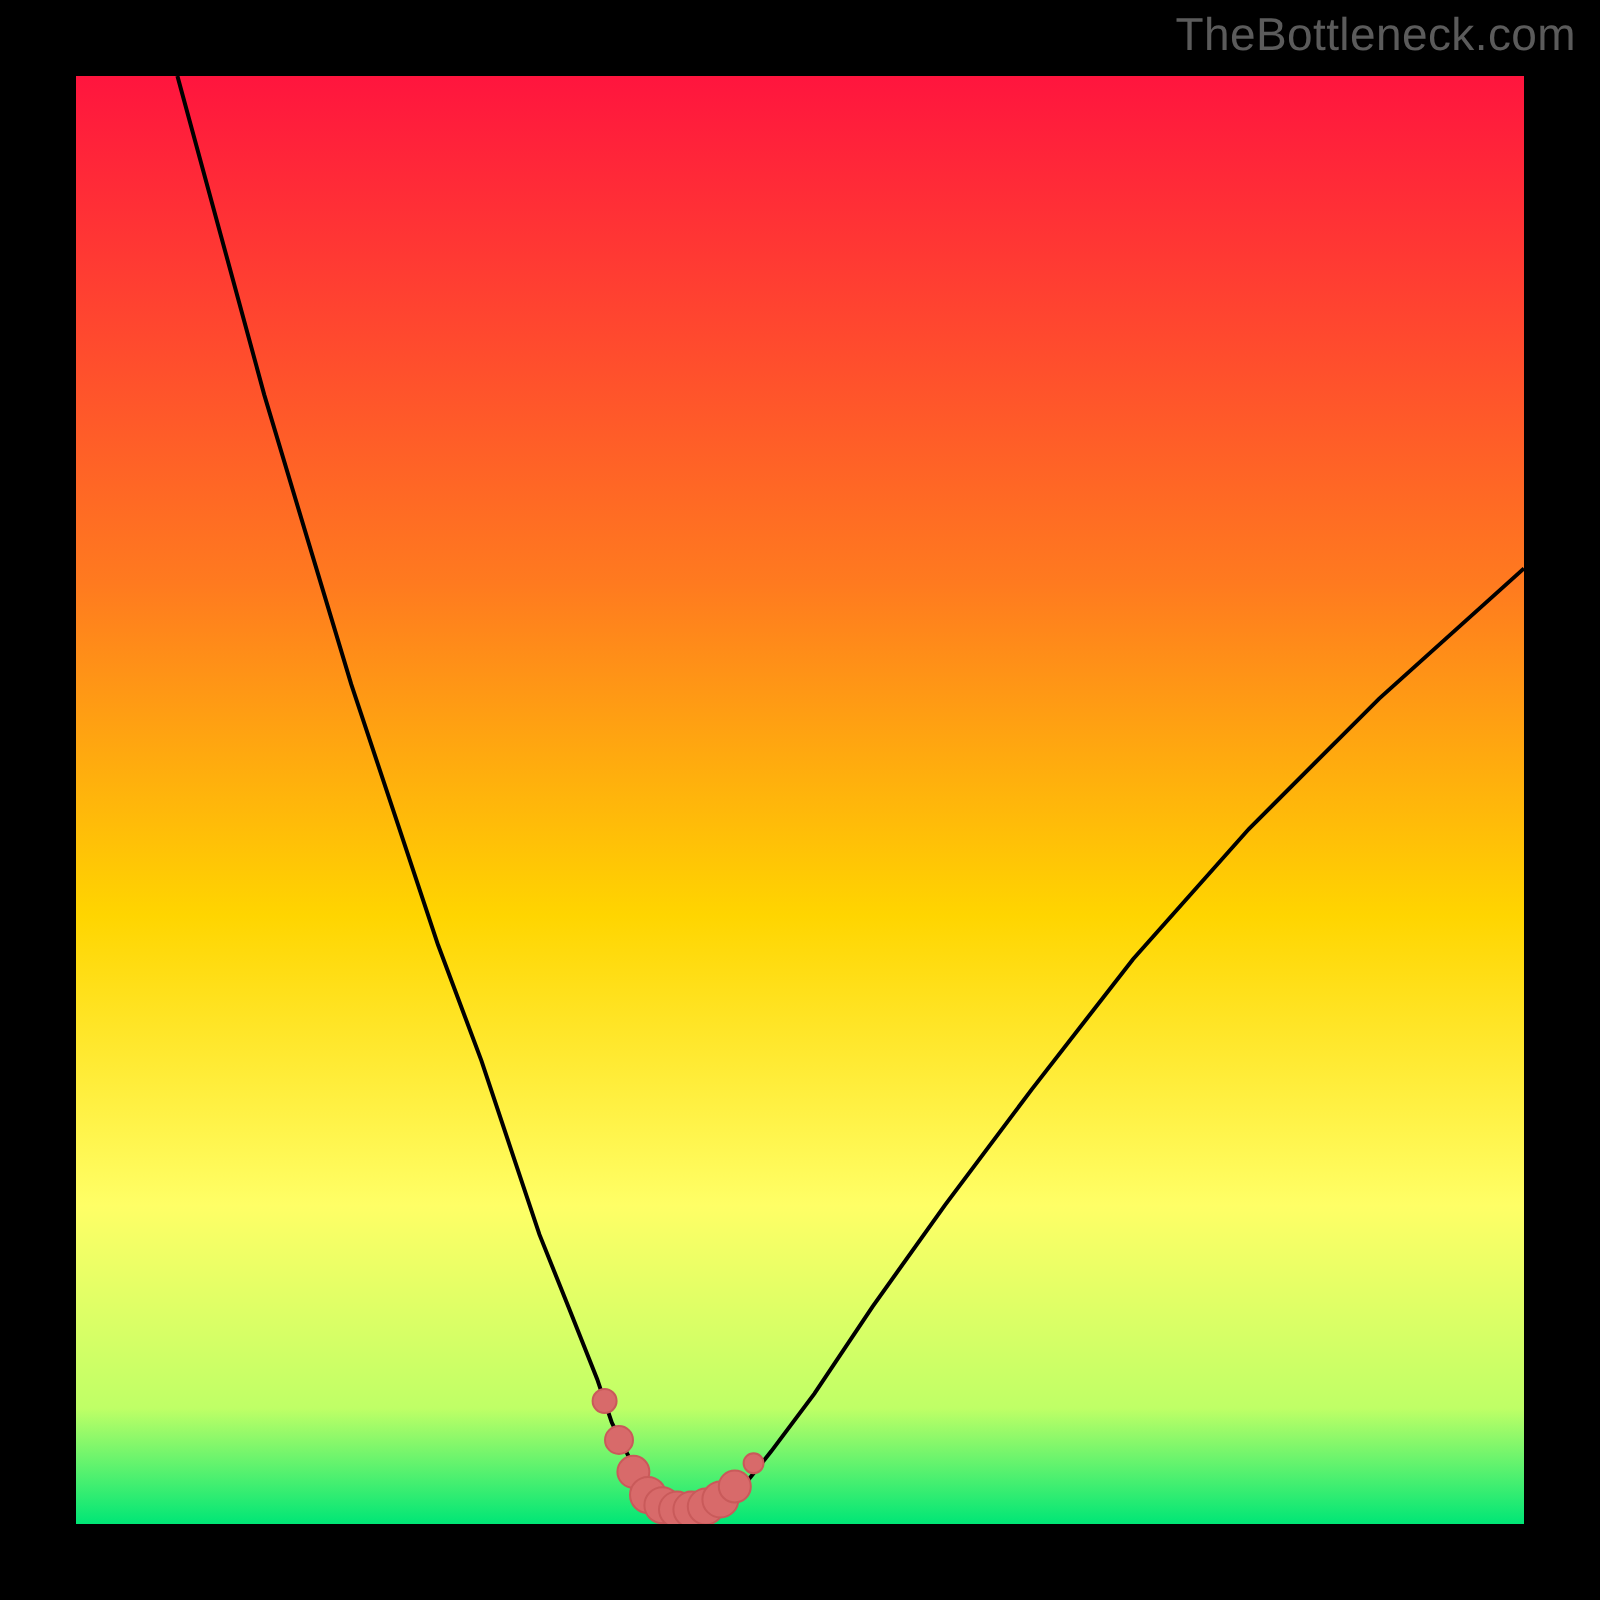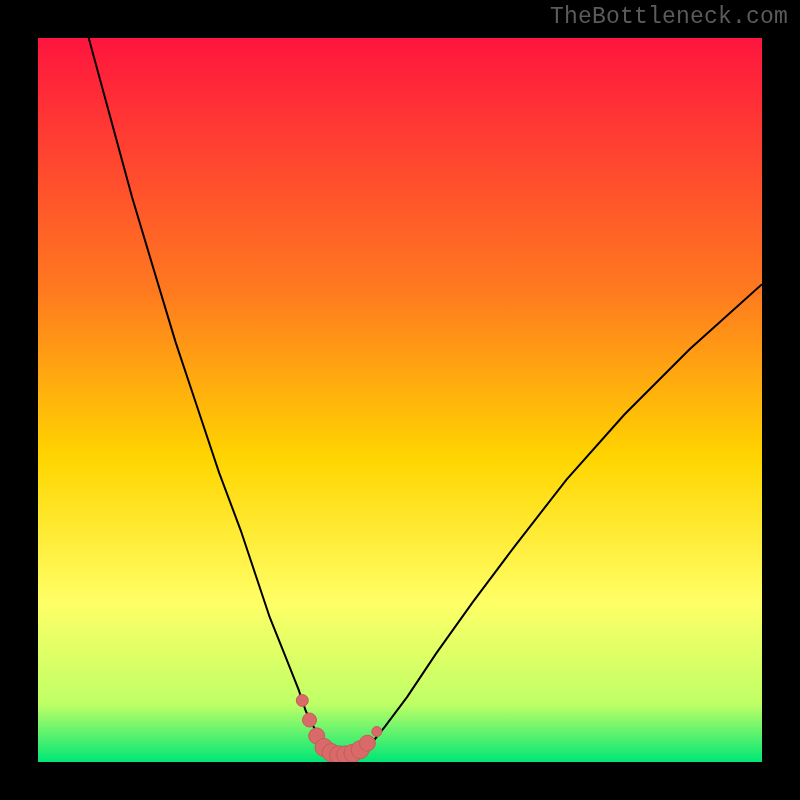--- a/index.html
+++ b/index.html
@@ -20,21 +20,21 @@
     background: #000;
   }
   .watermark {
     position: absolute;
     top: 4px;
     right: 12px;
     color: #5b5b5b;
     font-size: 23px;
     font-weight: 500;
     letter-spacing: 0.2px;
-    font-family: Liberation Mono, monospace;
+    font-family: Liberation Sans, sans-serif;
   }
   .plot-area {
     position: absolute;
     left: 38px;
     top: 38px;
     width: 724px;
     height: 724px;
   }
   svg { display: block; }
 </style>

